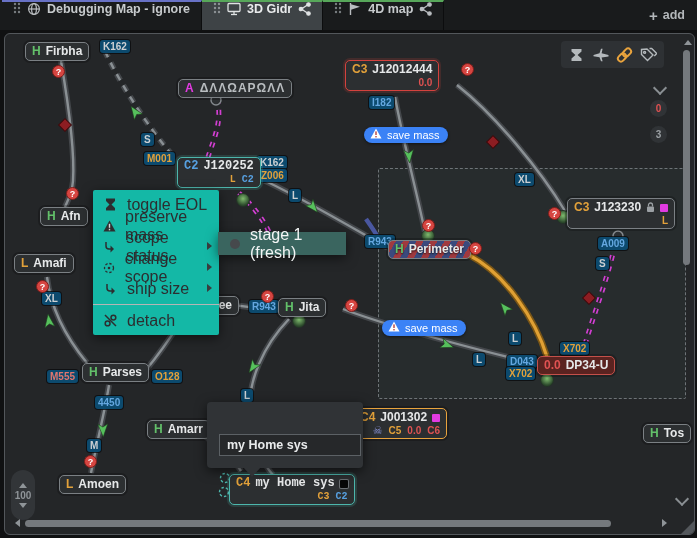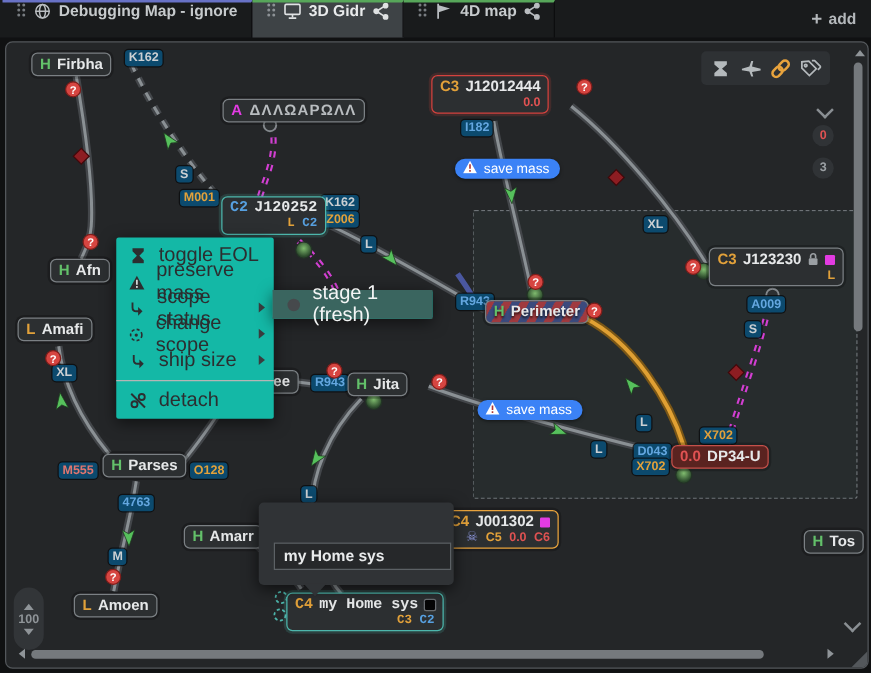--- a/index.html
+++ b/index.html
@@ -272,21 +272,21 @@
     <span class="chip" style="left:136px;top:99px">S</span>
     <span class="chip" style="left:591px;top:223px">S</span>
     <span class="chip" style="left:284px;top:155px">L</span>
     <span class="chip" style="left:504px;top:298px">L</span>
     <span class="chip" style="left:468px;top:319px">L</span>
     <span class="chip" style="left:236px;top:355px">L</span>
     <span class="chip" style="left:37px;top:258px">XL</span>
     <span class="chip" style="left:510px;top:139px">XL</span>
     <span class="chip r" style="left:42px;top:336px">M555</span>
     <span class="chip o" style="left:147px;top:336px">O128</span>
-    <span class="chip b" style="left:90px;top:362px">4763</span>
+    <span class="chip b" style="left:90px;top:362px">4450</span>
     <span class="chip" style="left:82px;top:405px">M</span>
     <span class="chip o" style="left:555px;top:308px">X702</span>
     <span class="chip b" style="left:502px;top:321px">D043</span>
     <span class="chip o" style="left:501px;top:333px">X702</span>
 
     <span class="qbadge" style="left:47px;top:31px">?</span>
     <span class="qbadge" style="left:61px;top:153px">?</span>
     <span class="qbadge" style="left:456px;top:29px">?</span>
     <span class="qbadge" style="left:417px;top:185px">?</span>
     <span class="qbadge" style="left:464px;top:208px">?</span>

